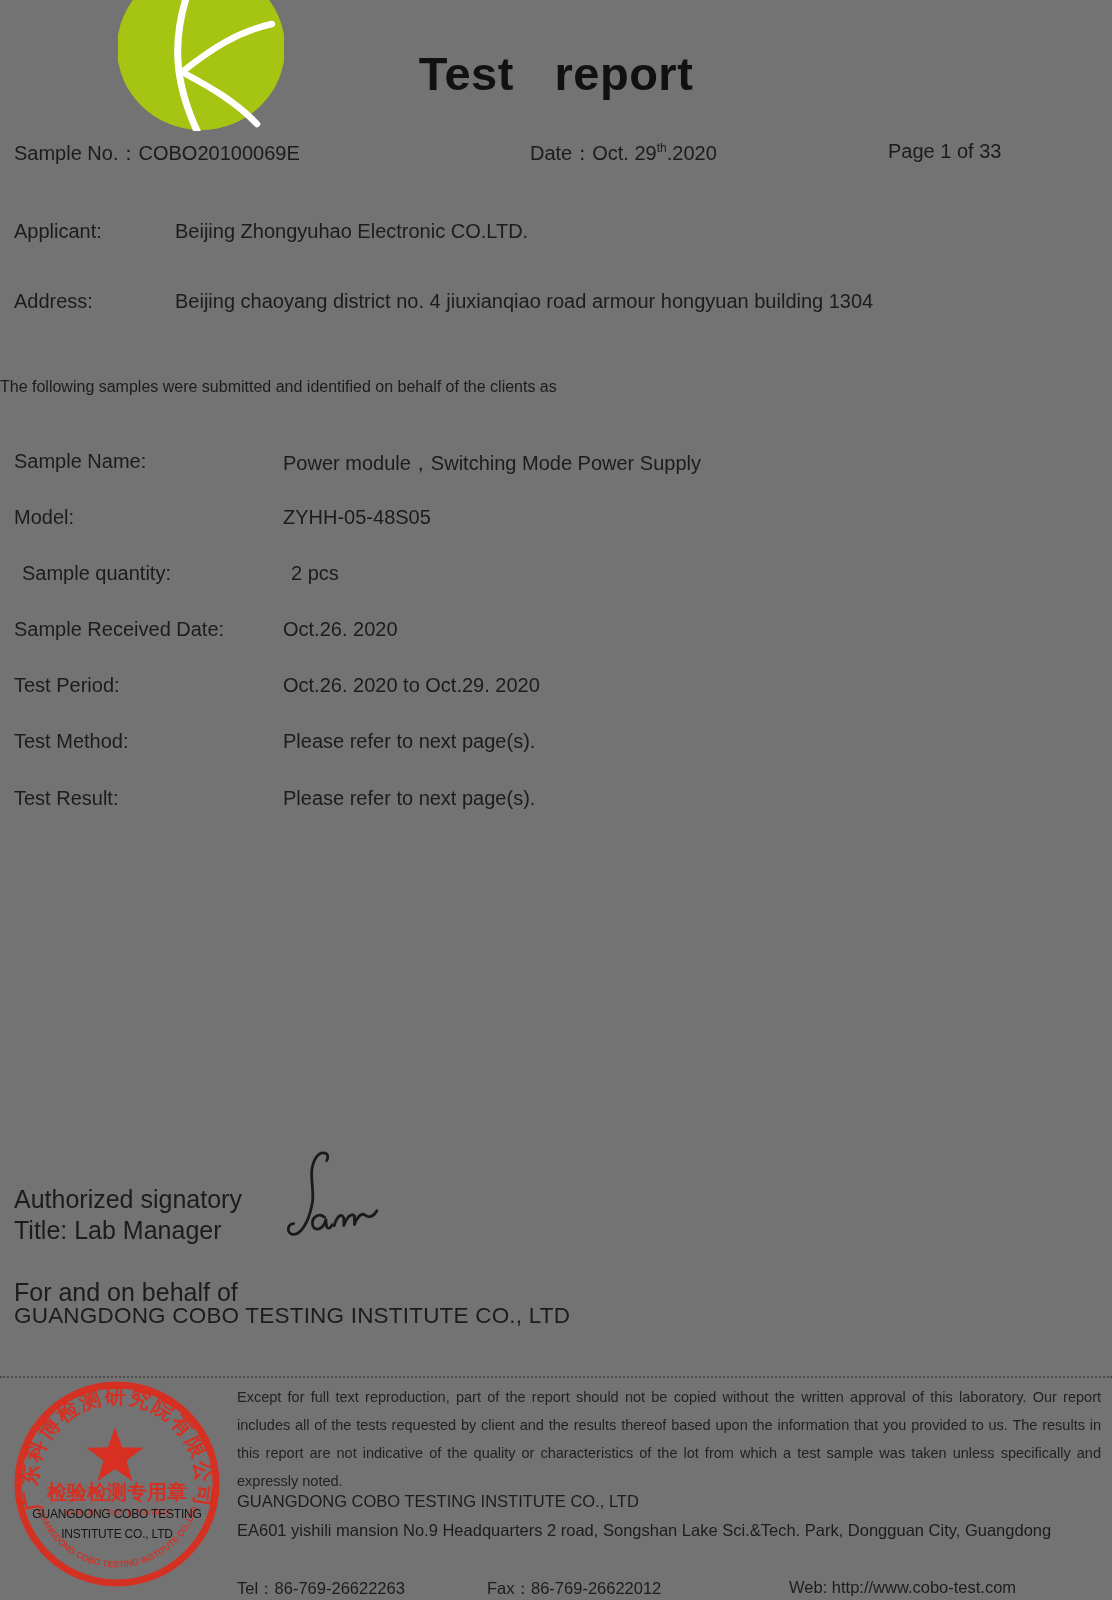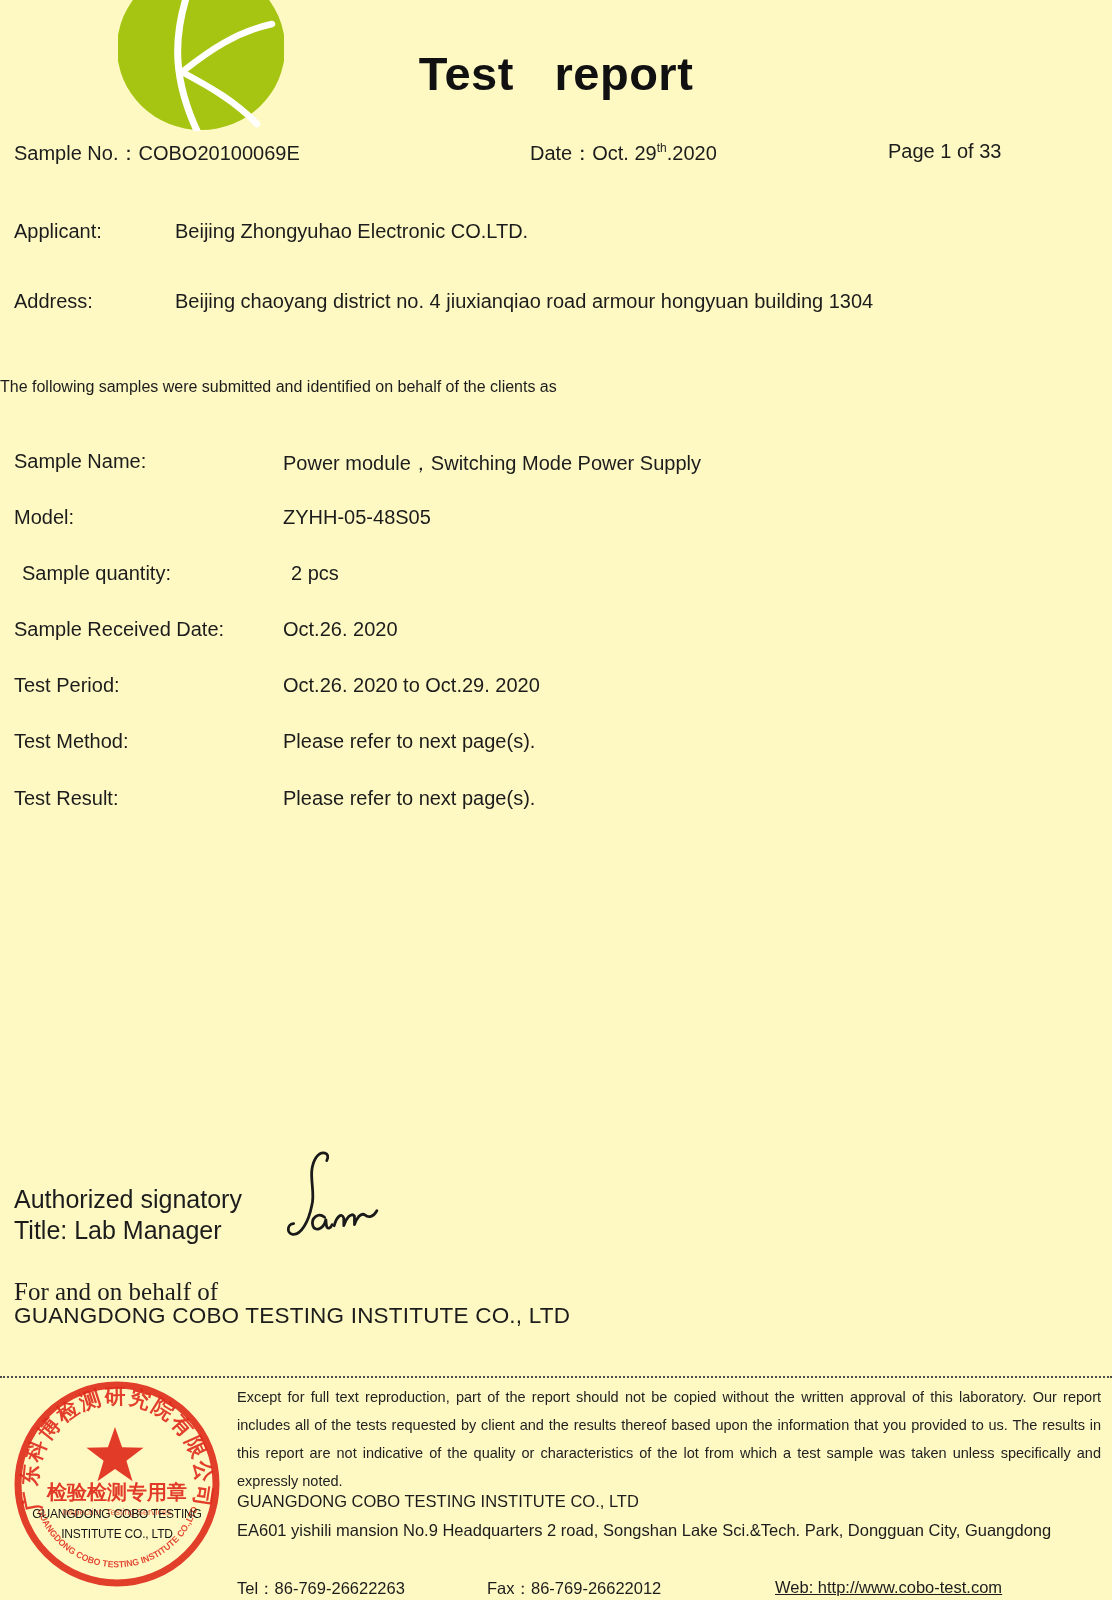--- a/index.html
+++ b/index.html
@@ -1,21 +1,21 @@
 <!DOCTYPE html>
 <html><head>
 <meta charset="utf-8">
 <style>
   * { margin:0; padding:0; box-sizing:border-box; }
   html,body { background:#e8e8e8; }
   .page {
     position:relative;
     width:1112px; height:1600px;
     margin:0 auto;
-    background:#fef9c3;
+    background:#737373;
     font-family:"Liberation Sans", "DejaVu Sans", sans-serif;
     color:#1c1c1c;
     overflow:hidden;
   }
 
   
   .logo-svg { position:absolute; left:118px; top:0; width:166px; height:131px; }
   .doc-title {
     position:absolute; left:0; top:46px; width:100%;
     text-align:center; font-size:47px; font-weight:bold;
@@ -56,21 +56,21 @@
   .fdisclaimer {
     position:absolute; left:237px; top:1383px; width:864px;
     font-size:14.5px; line-height:28px; text-align:justify; color:#222;
   }
   .fline { position:absolute; left:237px; font-size:16.5px; color:#1c1c1c; white-space:nowrap; }
   .f-company { top:1492px; }
   .f-addr1 { top:1521px; }
   .f-addr2 { top:1621px; }
   .f-contact { top:1578px; }
   .f-contact .fax { position:absolute; left:250px; }
-  .f-contact .web { position:absolute; left:538px;text-decoration:underline; }
+  .f-contact .web { position:absolute; left:552px; }
 </style>
 </head>
 <body>
 
 <div class="page">
 
   <svg class="logo-svg" viewBox="0 0 166 131" aria-hidden="true">
     <ellipse cx="83" cy="48" rx="84" ry="82" fill="#a6c513"></ellipse>
     <path d="M 70,-8 C 54,40 56,82 80,133" stroke="#ffffff" stroke-width="7" fill="none" stroke-linecap="round"></path>
     <path d="M 64,72 C 92,50 118,32 154,24" stroke="#ffffff" stroke-width="6.5" fill="none" stroke-linecap="round"></path>
@@ -129,21 +129,21 @@
   <div class="sig-line" style="top:1216px;">Title: Lab Manager</div>
 
   <svg class="sig-svg" viewBox="0 0 105 90" aria-hidden="true">
     <g stroke="#1a1a1a" stroke-width="2.6" fill="none" stroke-linecap="round" stroke-linejoin="round">
       <path d="M 41,10 C 45,2 36,0 31,7 C 22,21 31,38 27,52 C 24,67 17,80 9,79 C 3,78 4,69 10,69"></path>
       <path d="M 39,63 C 33,58 26,64 28,71 C 30,77 38,74 40,66 C 40.5,63.5 40,69 41,72 C 42,74.5 45,73 46,70"></path>
       <path d="M 48,71 C 50,63 55,58 57,64 L 57,71 C 59,64 64,58 67,62 L 67,70 C 69,64 73,58 77,61 C 79,63 84,64 88,57"></path>
     </g>
   </svg>
 
-  <div class="sig-line" style="top:1278px;font-family:Liberation Serif, serif;">For and on behalf of</div>
+  <div class="sig-line" style="top:1278px;">For and on behalf of</div>
   <div class="sig-company">GUANGDONG COBO TESTING INSTITUTE CO., LTD</div>
 
   <div class="dotted-sep"></div>
 
   <svg class="stamp-svg" viewBox="0 0 214 245" aria-hidden="true">
     <defs>
       <path id="arcTop" d="M 32,156 A 80,80 0 1 1 182,156" fill="none"></path>
       <path id="arcBottom" d="M 27,154 A 84,84 0 0 0 187,154" fill="none"></path>
     </defs>
     <circle cx="107" cy="129" r="99" fill="none" stroke="#df2a1b" stroke-width="7" opacity="0.9"></circle>

